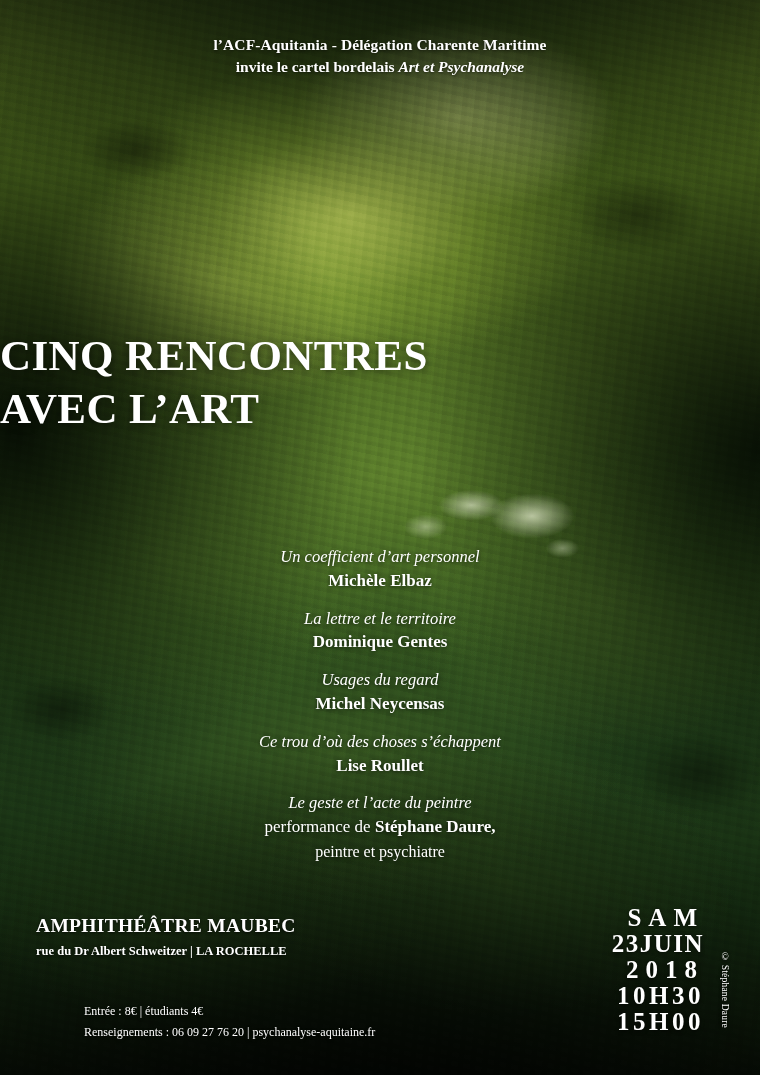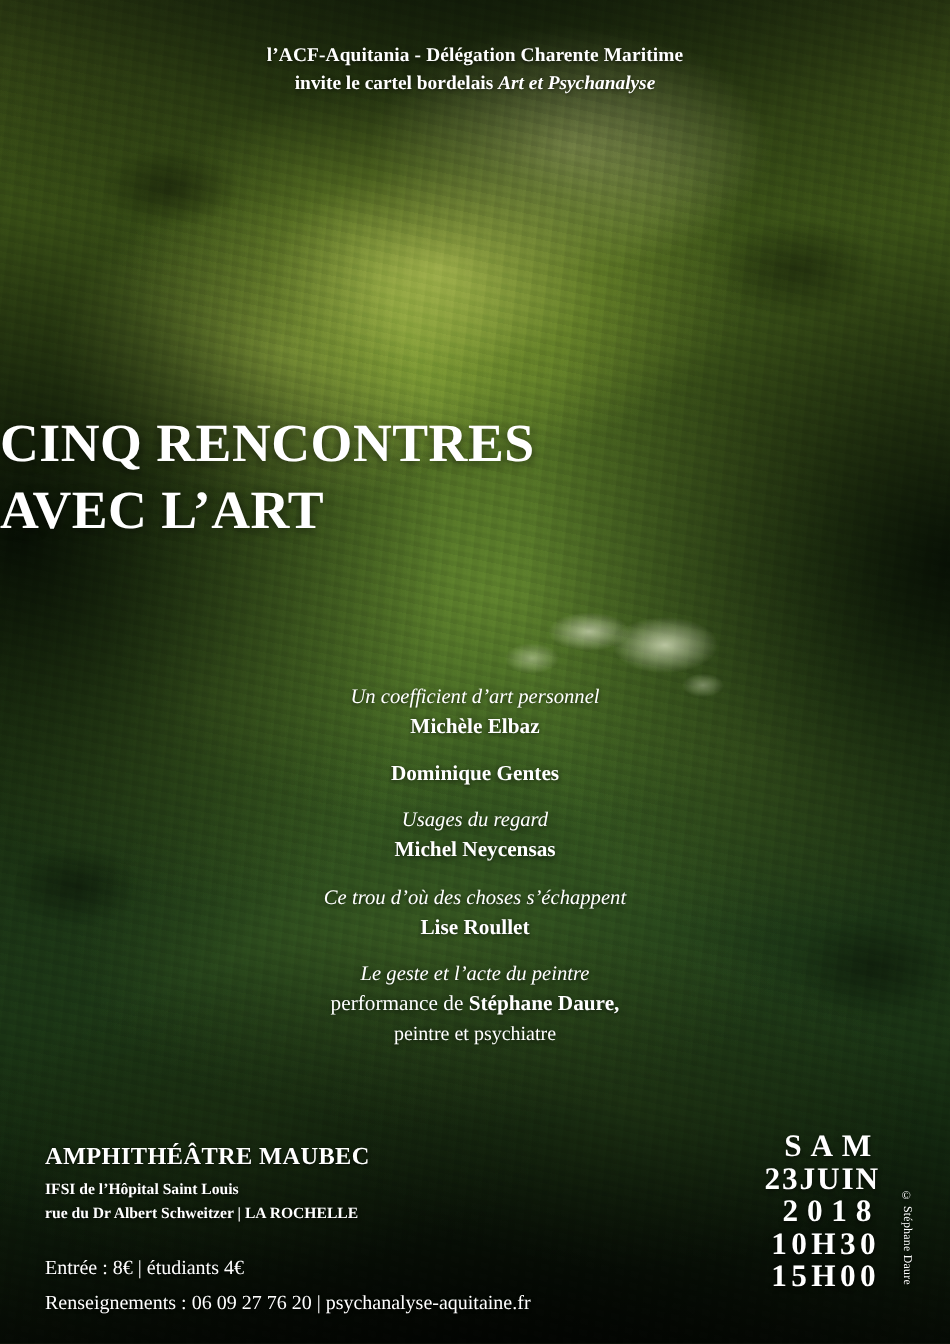--- a/index.html
+++ b/index.html
@@ -167,22 +167,23 @@
     font-weight: bold;
     line-height: 1.55;
   }
   .infos {
     position: absolute;
     left: 36px;
     top: 1001px;
     text-shadow: 0 1px 3px rgba(0,0,0,0.7);
   }
   .infos-line {
-    font-size: 16px;
+    font-size: 12px;
     line-height: 1.75;
+    margin-left: 48px;
   }
 
   
   .datebox {
     position: absolute;
     right: 56px;
     top: 905px;
     text-align: right;
     text-shadow: 0 1px 4px rgba(0,0,0,0.7);
   }
@@ -229,20 +230,21 @@
     </div>
 
     <div class="programme">
 
       <div class="item">
         <div class="item-title">Un coefficient d’art personnel</div>
         <div class="item-person">Michèle Elbaz</div>
       </div>
 
       <div class="item">
+        <div class="item-title">La lettre et le territoire</div>
         <div class="item-person">Dominique Gentes</div>
       </div>
 
       <div class="item">
         <div class="item-title">Usages du regard</div>
         <div class="item-person">Michel Neycensas</div>
       </div>
 
       <div class="item">
         <div class="item-title">Ce trou d’où des choses s’échappent</div>
@@ -252,21 +254,20 @@
       <div class="item">
         <div class="item-title">Le geste et l’acte du peintre</div>
         <div class="item-person"><span class="light">performance de </span><span>Stéphane Daure,</span></div>
         <div class="item-sub">peintre et psychiatre</div>
       </div>
 
     </div>
 
     <div class="venue">
       <div class="venue-name">AMPHITHÉÂTRE MAUBEC</div>
-      <div class="venue-line">IFSI de l’Hôpital Saint Louis</div>
       <div class="venue-line">rue du Dr Albert Schweitzer | LA ROCHELLE</div>
     </div>
 
     <div class="infos">
       <div class="infos-line">Entrée : 8€ | étudiants 4€</div>
       <div class="infos-line">Renseignements : 06 09 27 76 20 | psychanalyse-aquitaine.fr</div>
     </div>
 
     <div class="datebox">
       <div class="date-line date-sam">SAM</div>

